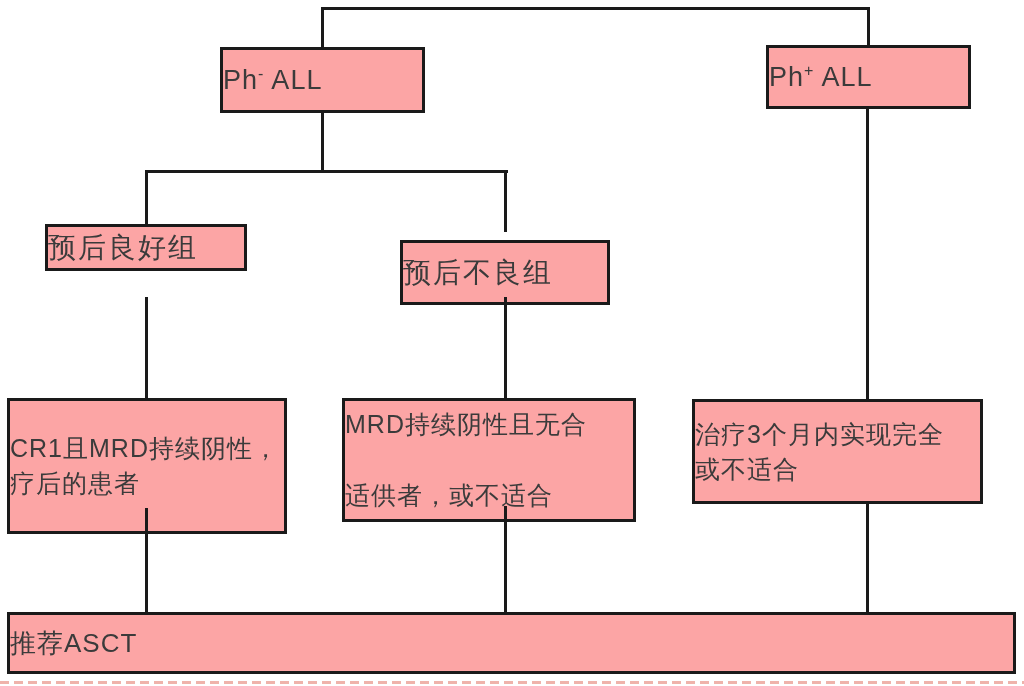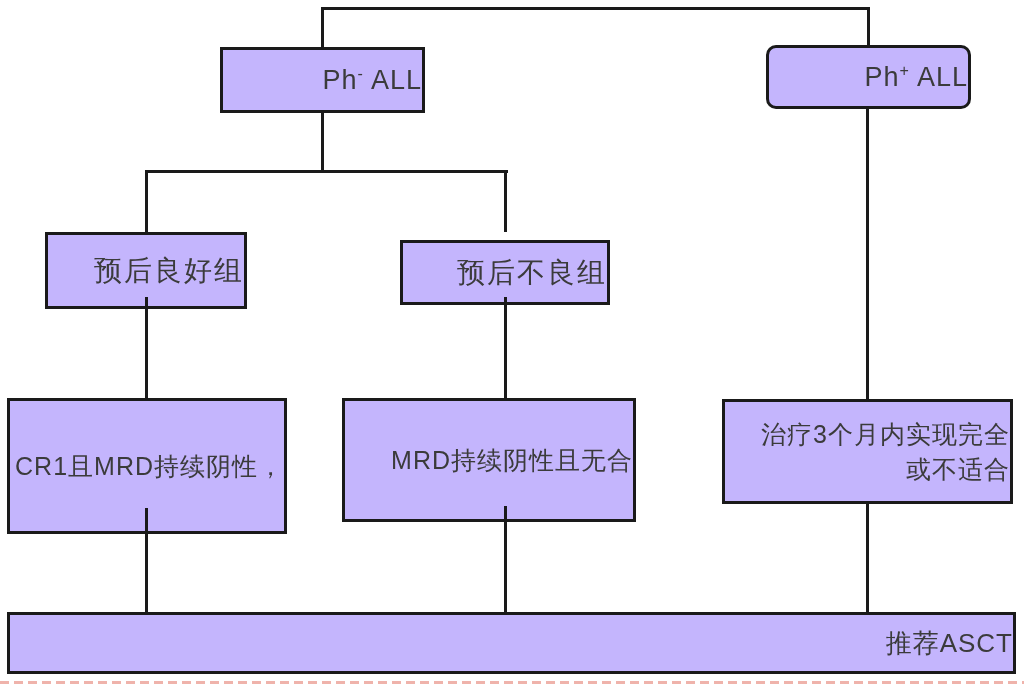--- a/index.html
+++ b/index.html
@@ -10,80 +10,82 @@
     overflow:hidden;
     font-family:"Liberation Sans","DejaVu Sans",sans-serif;
   }
   .line{position:absolute;background:#1a1a1a;}
   .line.h{height:3px;}
   .line.v{width:3px;}
   .box{
     position:absolute;
     box-sizing:border-box;
     border:3px solid #1a1a1a;
-    background:#c4b5fd;
+    background:#fca5a5;
     display:flex;flex-direction:column;
-    align-items:flex-end;justify-content:center;
+    align-items:flex-start;justify-content:center;
     text-align:center;
     color:#3b3b3b;
   }
   .box .lbl{display:block;}
   .top-label{font-size:27px;letter-spacing:1px;}
   .top-label sup{font-size:16px;vertical-align:super;line-height:0;}
   .mid-label{font-size:28px;letter-spacing:2px;}
   .multi{font-size:25px;line-height:35px;letter-spacing:1px;}
-  .asct-label{font-size:26px;letter-spacing:1px;margin-left:8px;}
+  .asct-label{font-size:26px;letter-spacing:1px;}
   .dashed{
     position:absolute;left:0;width:1024px;height:3px;
     background:repeating-linear-gradient(90deg,#efb3ab 0 9px,transparent 9px 14px);
   }
 </style>
 </head>
 <body>
 
 <div class="stage">
 
   <div class="line h" style="left:321px;top:7px;width:549px;"></div>
   <div class="line v" style="left:321px;top:7px;height:40px;"></div>
   <div class="line v" style="left:867px;top:7px;height:38px;"></div>
 
   <div class="box" style="left:220px;top:47px;width:205px;height:66px;">
     <span class="lbl top-label"><span>Ph</span><sup>-</sup><span> ALL</span></span>
   </div>
 
-  <div class="box" style="left:766px;top:45px;width:205px;height:64px;border-radius:10px;">
+  <div class="box" style="left:766px;top:45px;width:205px;height:64px;">
     <span class="lbl top-label"><span>Ph</span><sup>+</sup><span> ALL</span></span>
   </div>
 
   <div class="line v" style="left:321px;top:113px;height:59px;"></div>
   <div class="line h" style="left:145px;top:170px;width:363px;"></div>
   <div class="line v" style="left:145px;top:170px;height:62px;"></div>
   <div class="line v" style="left:504px;top:170px;height:62px;"></div>
 
-  <div class="box" style="left:45px;top:232px;width:202px;height:77px;">
+  <div class="box" style="left:45px;top:224px;width:202px;height:47px;">
     <span class="lbl mid-label">预后良好组</span>
   </div>
 
   <div class="box" style="left:400px;top:240px;width:210px;height:65px;">
     <span class="lbl mid-label">预后不良组</span>
   </div>
 
   <div class="line v" style="left:145px;top:297px;height:101px;"></div>
   <div class="line v" style="left:504px;top:297px;height:101px;"></div>
   <div class="line v" style="left:866px;top:109px;height:290px;"></div>
 
   <div class="box" style="left:7px;top:398px;width:280px;height:136px;">
     <span class="lbl multi">CR1且MRD持续阴性，</span>
+    <span class="lbl multi">疗后的患者</span>
   </div>
 
   <div class="box" style="left:342px;top:398px;width:294px;height:124px;gap:36px;">
     <span class="lbl multi">MRD持续阴性且无合</span>
+    <span class="lbl multi">适供者，或不适合</span>
   </div>
 
-  <div class="box" style="left:722px;top:399px;width:291px;height:105px;">
+  <div class="box" style="left:692px;top:399px;width:291px;height:105px;">
     <span class="lbl multi">治疗3个月内实现完全</span>
     <span class="lbl multi">或不适合</span>
   </div>
 
   <div class="line v" style="left:145px;top:508px;height:104px;"></div>
   <div class="line v" style="left:504px;top:506px;height:106px;"></div>
   <div class="line v" style="left:866px;top:504px;height:108px;"></div>
 
   <div class="box" style="left:7px;top:612px;width:1009px;height:62px;">
     <span class="lbl asct-label">推荐ASCT</span>

